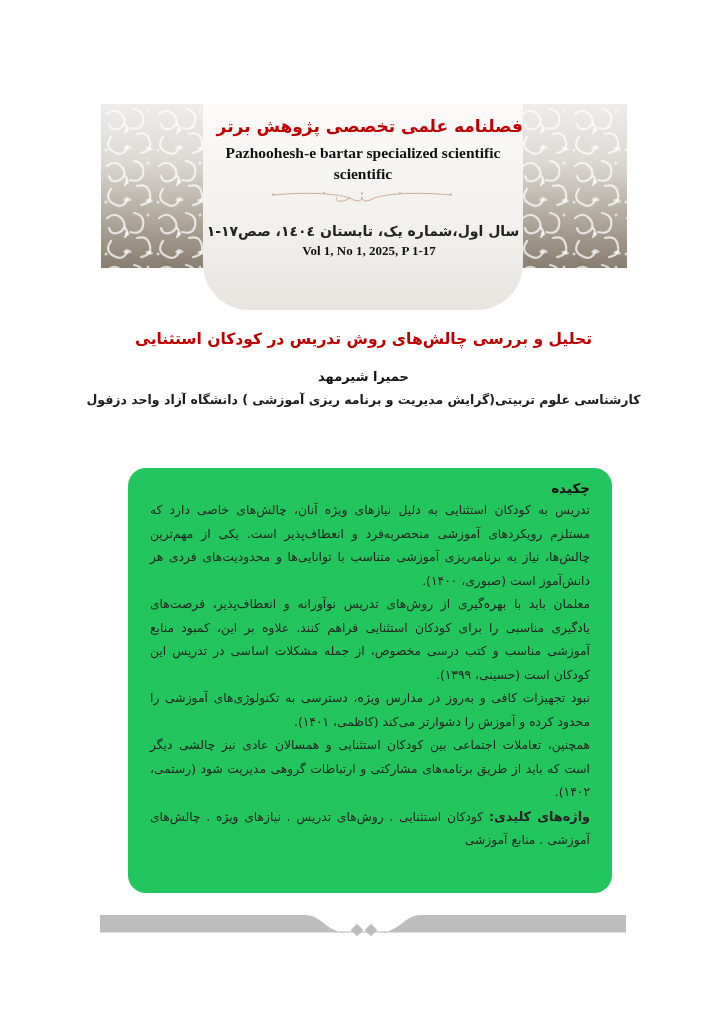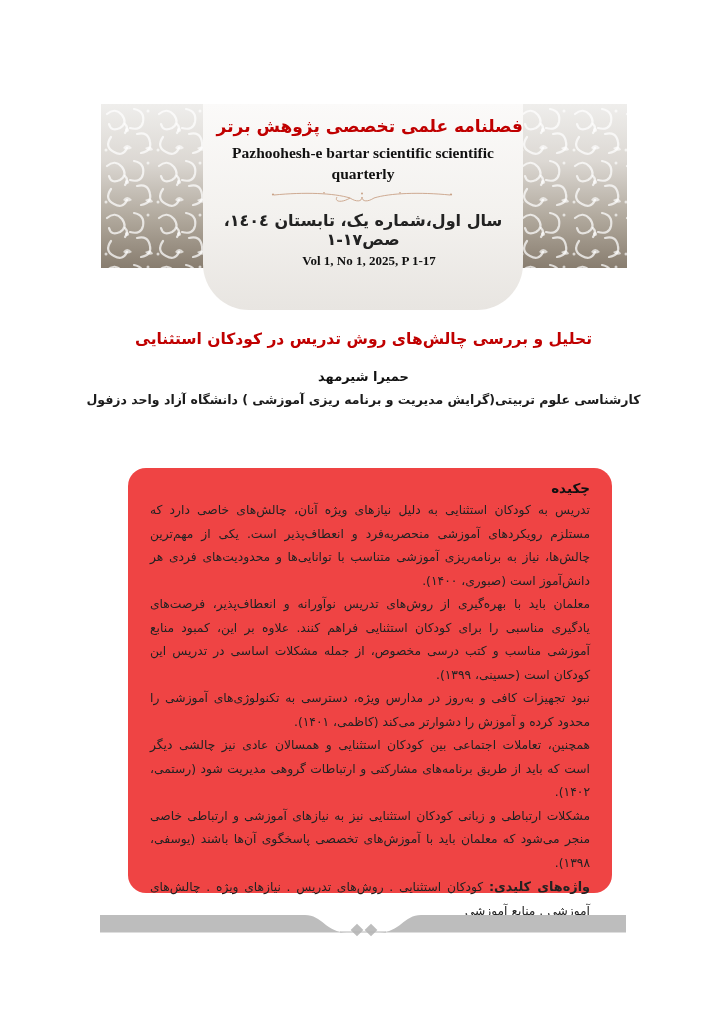--- a/index.html
+++ b/index.html
@@ -16,39 +16,39 @@
   }
   .journal-title-fa{
     margin-top:12px;font-size:17px;font-weight:bold;direction:rtl;
     color:var(--accent);letter-spacing:0;text-align:right;
   }
   .journal-title-en{
     margin:7px auto 0;width:300px;font-family:"Liberation Serif",serif;
     font-weight:bold;font-size:15.5px;line-height:1.35;color:#111;
   }
   .ornament-divider{margin:4px auto 0;display:block;}
-  .issue-fa{margin-top:6px;font-size:16px;font-weight:bold;direction:rtl;color:#222;}
+  .issue-fa{margin-top:18px;font-size:14px;font-weight:bold;direction:rtl;color:#222;}
   .issue-en{margin-top:4px;font-family:"Liberation Serif",serif;font-weight:bold;font-size:13px;color:#111;padding-left:12px;}
   
   .article-title{
     position:absolute;left:0;top:330px;width:100%;text-align:center;
     font-size:15.5px;font-weight:bold;direction:rtl;color:var(--accent);
   }
   .author-name{
     position:absolute;left:0;top:369px;width:100%;text-align:center;
     font-size:13px;font-weight:bold;direction:rtl;color:#111;
   }
   .author-affiliation{
     position:absolute;left:0;top:392px;width:100%;text-align:center;
     font-size:12.5px;direction:rtl;color:#1b1b1b;font-weight:bold;
   }
   
   .abstract-box{
     position:absolute;left:128px;top:468px;width:484px;height:425px;
-    background:#ef4444;border-radius:18px;box-sizing:border-box;
+    background:#22c55e;border-radius:18px;box-sizing:border-box;
     padding:12px 22px 0 22px;direction:rtl;
   }
   .abstract-heading{font-size:13.5px;font-weight:bold;color:#111;margin:0 0 3px 0;}
   .abstract-box p{
     margin:0;font-size:12.3px;line-height:23.5px;text-align:justify;color:#222;
   }
   .abstract-box p b{font-size:12.8px;}
   
   .footer-ornament{position:absolute;left:0;top:908px;width:727px;height:42px;}
 </style>
@@ -81,21 +81,21 @@
           <path d="M44 44 q6 -4 8 2 q-5 2 -8 -2"></path>
         </g>
       </pattern>
     </defs>
     <rect x="0" y="0" width="526" height="164" fill="url(#patgrad)"></rect>
     <rect x="0" y="0" width="526" height="164" fill="url(#damask)"></rect>
   </svg>
 
   <div class="masthead-box">
     <div class="journal-title-fa">فصلنامه علمی تخصصی پژوهش برتر</div>
-    <div class="journal-title-en">Pazhoohesh-e bartar scientific scientific quarterly</div>
+    <div class="journal-title-en">Pazhoohesh-e bartar specialized scientific scientific</div>
     <svg class="ornament-divider" width="190" height="16" viewBox="0 0 190 16" aria-hidden="true">
       <g fill="none" stroke="#c9a287" stroke-width="0.9">
         <path d="M6,6 C36,3 66,4 82,9 C74,14 66,13 69,8"></path>
         <path d="M82,9 C88,13 94,13 94,8 C94,13 100,13 106,9"></path>
         <path d="M106,9 C122,4 152,3 182,6"></path>
       </g>
       <g fill="#c9a287">
         <circle cx="5" cy="5.5" r="1.1"></circle>
         <circle cx="183" cy="5.5" r="1.1"></circle>
         <circle cx="94" cy="4.5" r="1"></circle>
@@ -110,21 +110,20 @@
   <div class="article-title">تحلیل و  بررسی چالش‌های روش تدریس در کودکان استثنایی</div>
   <div class="author-name">حمیرا شیرمهد</div>
   <div class="author-affiliation">کارشناسی علوم تربیتی(گرایش مدیریت و برنامه ریزی آموزشی ) دانشگاه آزاد واحد دزفول</div>
 
   <div class="abstract-box">
     <h2 class="abstract-heading">چکیده</h2>
     <p>تدریس به کودکان استثنایی به دلیل نیازهای ویژه آنان، چالش‌های خاصی دارد که مستلزم رویکردهای آموزشی منحصربه‌فرد و انعطاف‌پذیر است. یکی از مهم‌ترین چالش‌ها، نیاز به برنامه‌ریزی آموزشی متناسب با توانایی‌ها و محدودیت‌های فردی هر دانش‌آموز است (صبوری، ۱۴۰۰).</p>
     <p>معلمان باید با بهره‌گیری از روش‌های تدریس نوآورانه و انعطاف‌پذیر، فرصت‌های یادگیری مناسبی را برای کودکان استثنایی فراهم کنند. علاوه بر این، کمبود منابع آموزشی مناسب و کتب درسی مخصوص، از جمله مشکلات اساسی در تدریس این کودکان است (حسینی، ۱۳۹۹).</p>
     <p>نبود تجهیزات کافی و به‌روز در مدارس ویژه، دسترسی به تکنولوژی‌های آموزشی را محدود کرده و آموزش را دشوارتر می‌کند (کاظمی، ۱۴۰۱).</p>
     <p>همچنین، تعاملات اجتماعی بین کودکان استثنایی و همسالان عادی نیز چالشی دیگر است که باید از طریق برنامه‌های مشارکتی و ارتباطات گروهی مدیریت شود (رستمی، ۱۴۰۲).</p>
-    <p>مشکلات ارتباطی و زبانی کودکان استثنایی نیز به نیازهای آموزشی و ارتباطی خاصی منجر می‌شود که معلمان باید با آموزش‌های تخصصی پاسخگوی آن‌ها باشند (یوسفی، ۱۳۹۸).</p>
     <p><b>واژه‌های کلیدی:</b> <span>کودکان استثنایی  . روش‌های تدریس  . نیازهای ویژه  . چالش‌های آموزشی  . منابع آموزشی</span></p>
   </div>
 
   <svg class="footer-ornament" width="727" height="42" viewBox="0 0 727 42" aria-hidden="true">
     <g fill="#bdbdbd">
       <path d="M100,7 L305,7 C322,7 326,24.5 347,24.5 L100,24.5 Z"></path>
       <path d="M626,7 L421,7 C404,7 400,24.5 379,24.5 L626,24.5 Z"></path>
       <rect x="352.5" y="17.5" width="9" height="9" transform="rotate(45 357 22)"></rect>
       <rect x="366.5" y="17.5" width="9" height="9" transform="rotate(45 371 22)"></rect>
     </g>

